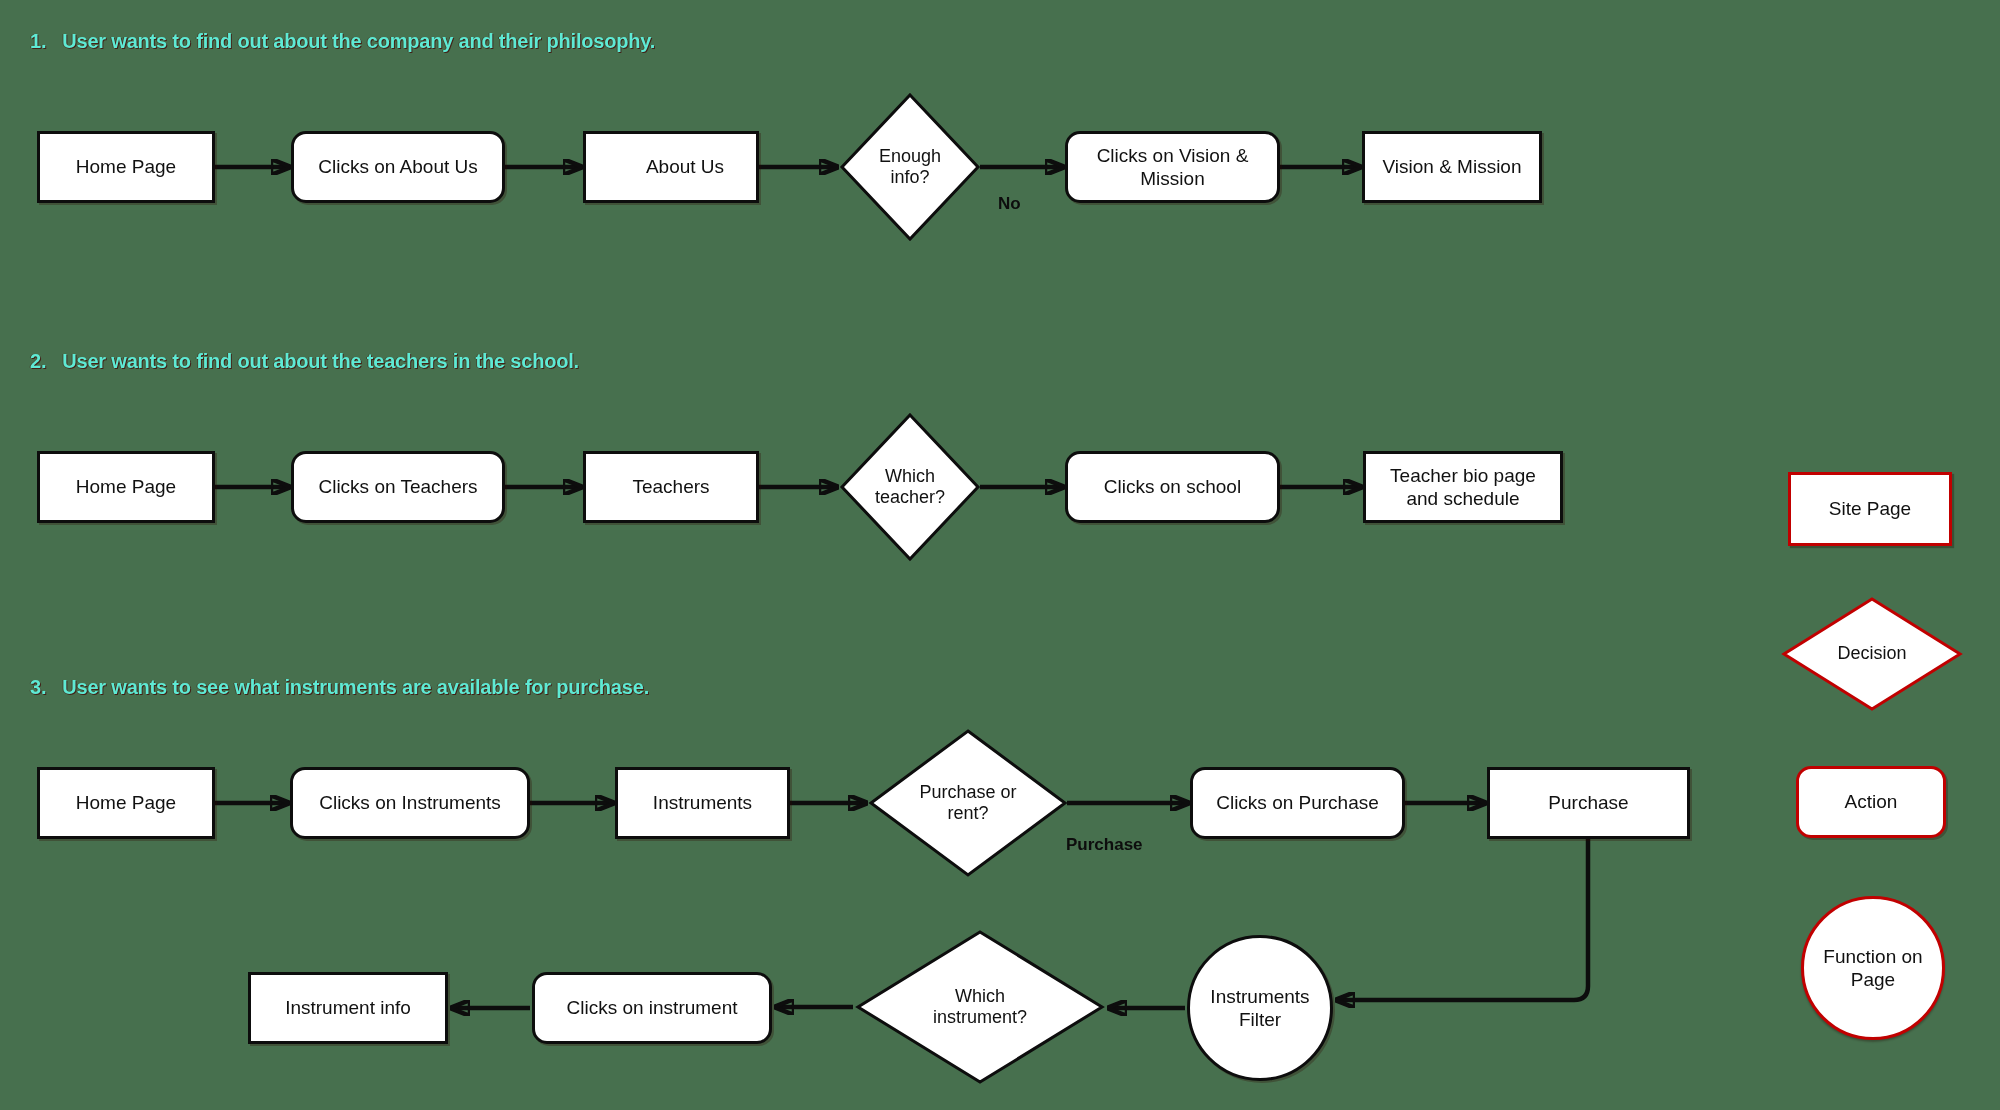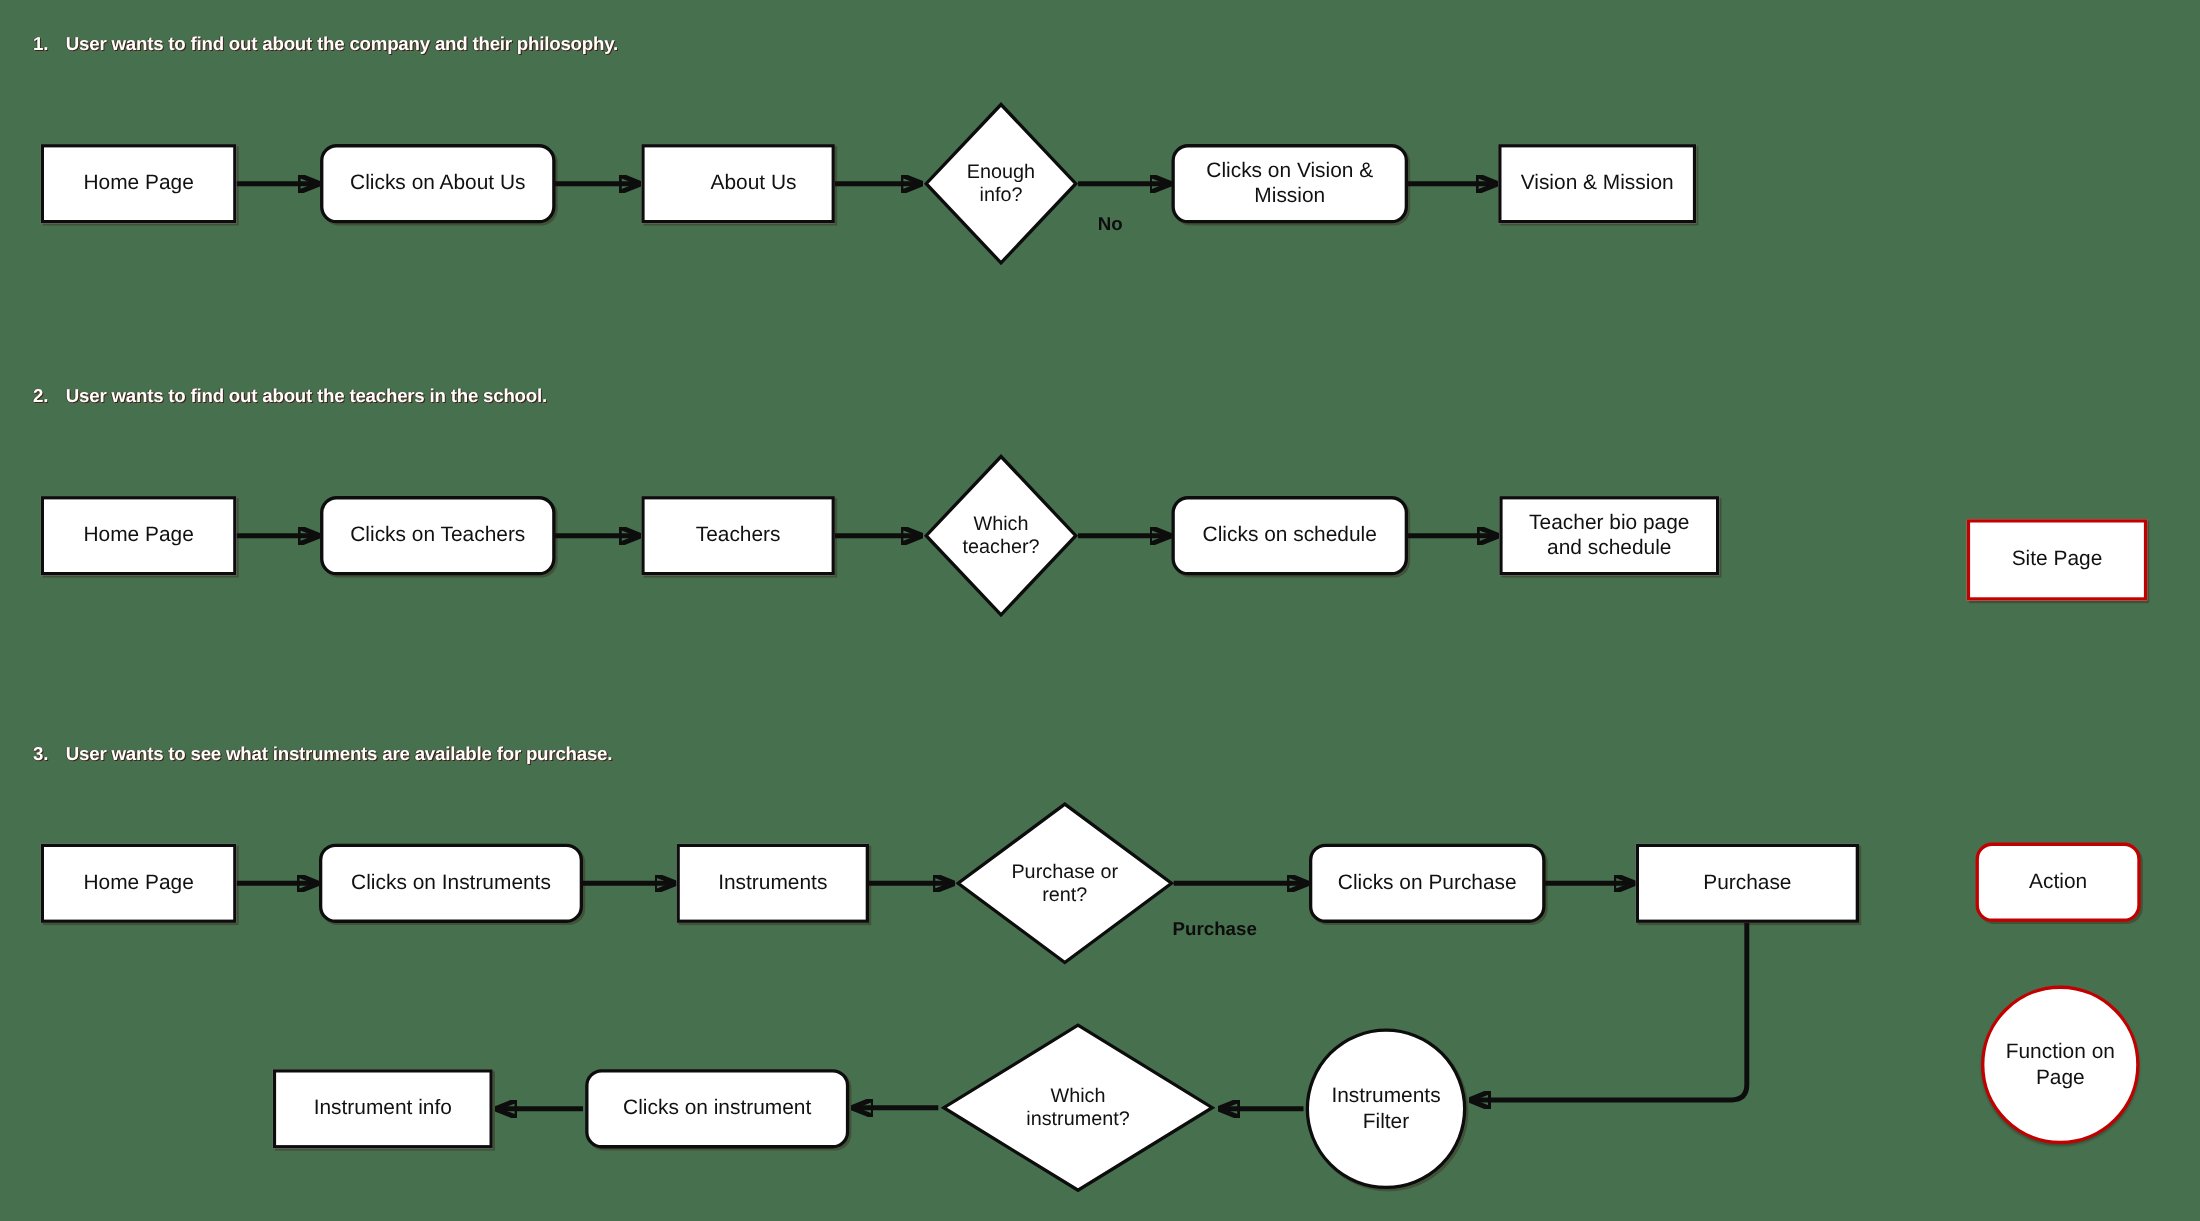--- a/index.html
+++ b/index.html
@@ -32,21 +32,21 @@
     text-align:center;font-size:18px;line-height:1.18;
   }
   .dlabel span{display:block;}
   .edge-label{
     position:absolute;z-index:3;
     font-size:17px;font-weight:bold;color:#0d0d0d;
     white-space:nowrap;
   }
   .flow-heading{
     position:absolute;z-index:3;
-    font-size:17px;font-weight:bold;color:#ffffff;
+    font-size:20px;font-weight:bold;color:#5eead4;
     letter-spacing:-0.2px;white-space:nowrap;
     text-shadow:1px 1px 0 rgba(64,0,0,0.7), -1px 0 0 rgba(64,0,0,0.35);
     text-align:center;
   }
   .flow-heading .num{display:inline-block;margin-right:16px;}
   
   .legend-rect{border:3px solid #c10000;box-shadow:2px 2px 1px rgba(30,5,0,0.3);}
   .legend-circle{border:3px solid #c10000;border-radius:50%;box-shadow:0 2px 2px rgba(30,5,0,0.3);}
 </style>
 </head>
@@ -115,21 +115,21 @@
   <div class="node rounded" style="left:291px;top:451px;width:214px;height:72px;">Clicks on Teachers</div>
   <div class="node" style="left:583px;top:451px;width:176px;height:72px;">Teachers</div>
   <div class="diamond" style="left:839px;top:412px;width:142px;height:150px;">
     <svg width="142" height="150">
       <polygon points="71,3 139,75 71,147 3,75" fill="#ffffff" stroke="#0d0d0d" stroke-width="3"></polygon>
     </svg>
     <div class="dlabel">
         <span style="width:92px;">Which teacher?</span>
       </div>
   </div>
-  <div class="node rounded" style="left:1065px;top:451px;width:215px;height:72px;">Clicks on schedule</div>
+  <div class="node rounded" style="left:1065px;top:451px;width:215px;height:72px;">Clicks on school</div>
   <div class="node" style="left:1363px;top:451px;width:200px;height:72px;">Teacher bio page and schedule</div>
 
   <div class="node" style="left:37px;top:767px;width:178px;height:72px;">Home Page</div>
   <div class="node rounded" style="left:290px;top:767px;width:240px;height:72px;">Clicks on Instruments</div>
   <div class="node" style="left:615px;top:767px;width:175px;height:72px;">Instruments</div>
   <div class="diamond" style="left:868px;top:728px;width:200px;height:150px;">
     <svg width="200" height="150">
       <polygon points="100,3 197,75 100,147 3,75" fill="#ffffff" stroke="#0d0d0d" stroke-width="3"></polygon>
     </svg>
     <div class="dlabel">
@@ -146,16 +146,24 @@
       <polygon points="125,3 247,78 125,153 3,78" fill="#ffffff" stroke="#0d0d0d" stroke-width="3"></polygon>
     </svg>
     <div class="dlabel">
         <span style="width:132px;">Which instrument?</span>
       </div>
   </div>
   <div class="node rounded" style="left:532px;top:972px;width:240px;height:72px;">Clicks on instrument</div>
   <div class="node" style="left:248px;top:972px;width:200px;height:72px;">Instrument info</div>
 
   <div class="node legend-rect" style="left:1788px;top:472px;width:164px;height:74px;box-shadow:2px 2px 1px rgba(30,5,0,0.3);border-color:#c10000;">Site Page</div>
+  <div class="diamond" style="left:1781px;top:596px;width:182px;height:116px;">
+    <svg width="182" height="116">
+      <polygon points="91,3 179,58 91,113 3,58" fill="#ffffff" stroke="#c10000" stroke-width="3"></polygon>
+    </svg>
+    <div class="dlabel">
+        <span>Decision</span>
+      </div>
+  </div>
   <div class="node rounded" style="left:1796px;top:766px;width:150px;height:72px;border-color:#c10000;">Action</div>
   <div class="node legend-circle" style="left:1801px;top:896px;width:144px;height:144px;border-color:#c10000;">Function on Page</div>
 
 </div>
 
 </body></html>

